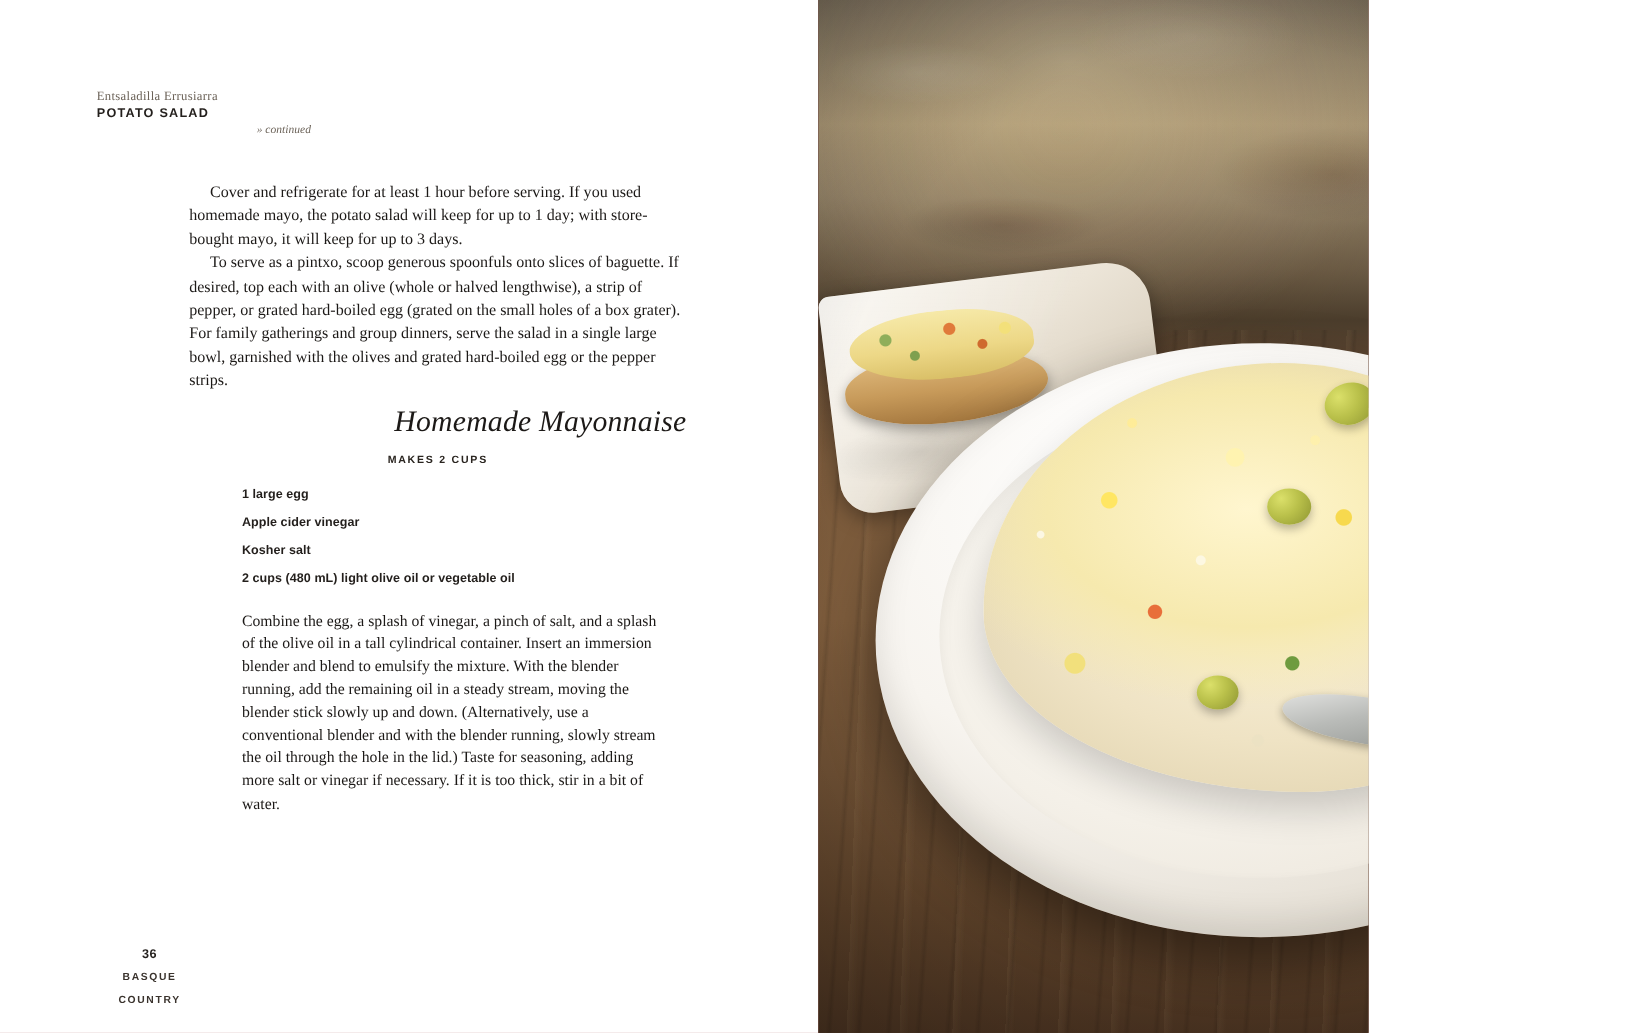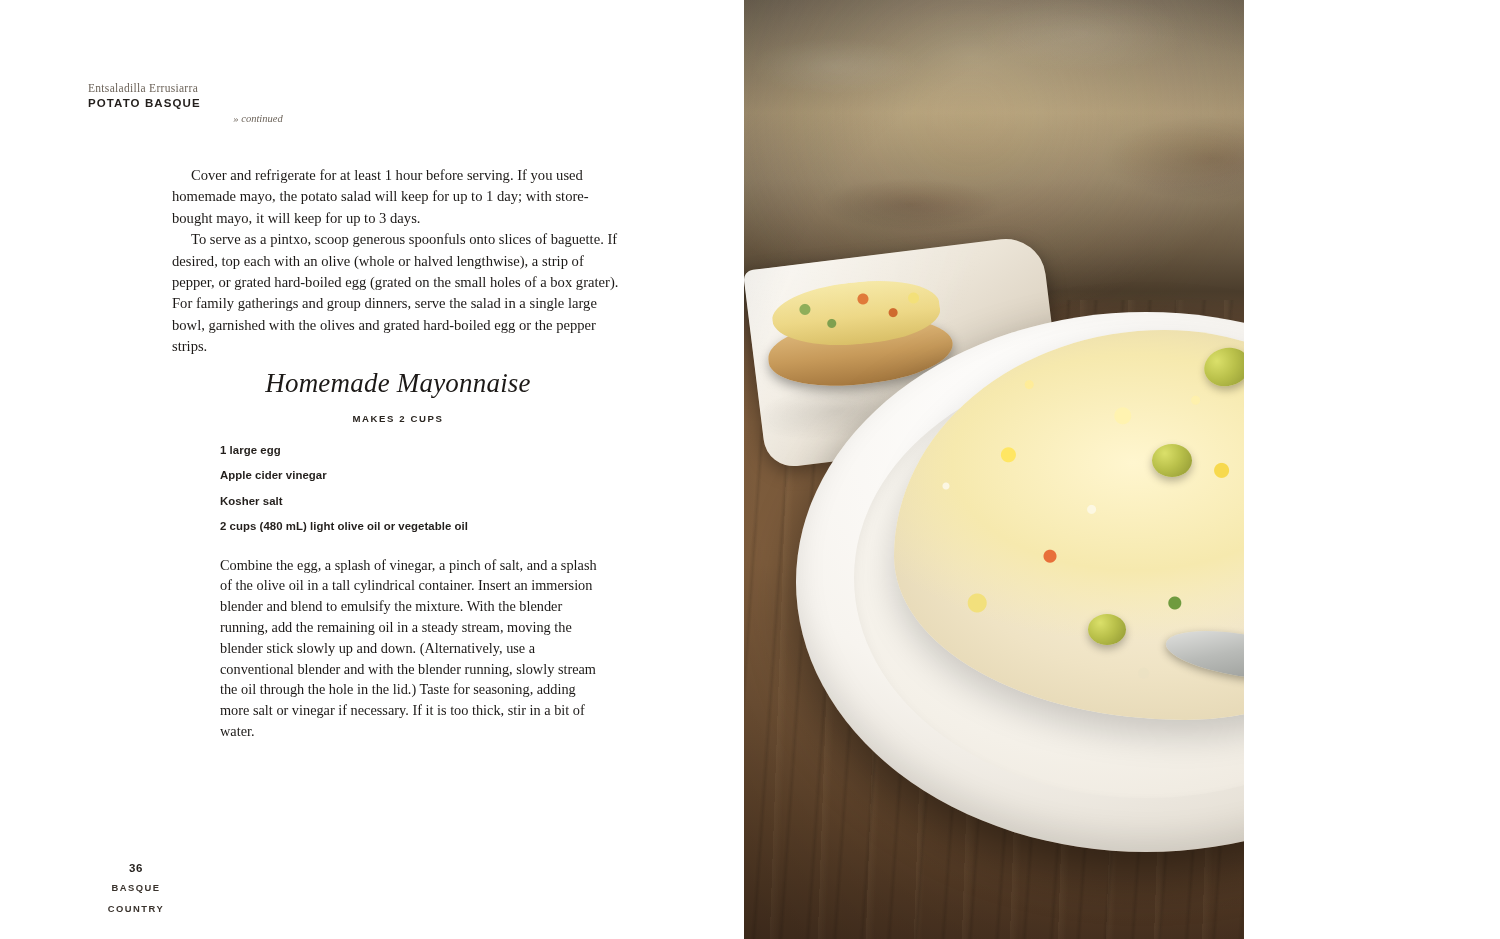--- a/index.html
+++ b/index.html
@@ -77,21 +77,21 @@
     position: absolute;
     left: 172px;
     top: 368px;
     width: 452px;
   }
   .sub-title {
     font-family: "Liberation Serif", serif;
     font-style: italic;
     font-size: 27px;
     color: #1c1917;
-    text-align: center;
+    text-align: right;
     letter-spacing: 0.2px;
   }
   .makes {
     margin-top: 14px;
     font-family: "Liberation Sans", sans-serif;
     font-size: 9.6px;
     font-weight: bold;
     letter-spacing: 1.6px;
     color: #2a2520;
     text-align: center;
@@ -362,21 +362,21 @@
 </style>
 </head>
 <body>
 
 <div class="page">
 
   <div class="left-page">
 
     <div class="running-head">
       <div class="rh-recipe">Entsaladilla Errusiarra</div>
-      <div class="rh-title">POTATO BASQUE</div>
+      <div class="rh-title">POTATO SALAD</div>
       <div class="rh-cont">» continued</div>
     </div>
 
     <div class="body-col">
       <p class="indent">Cover and refrigerate for at least 1 hour before serving. If you used homemade mayo, the potato salad will keep for up to 1 day; with store-bought mayo, it will keep for up to 3 days.</p>
       <p class="indent">To serve as a pintxo, scoop generous spoonfuls onto slices of baguette. If desired, top each with an olive (whole or halved lengthwise), a strip of pepper, or grated hard-boiled egg (grated on the small holes of a box grater). For family gatherings and group dinners, serve the salad in a single large bowl, garnished with the olives and grated hard-boiled egg or the pepper strips.</p>
     </div>
 
     <div class="sub-recipe">
       <div class="sub-title">Homemade Mayonnaise</div>

